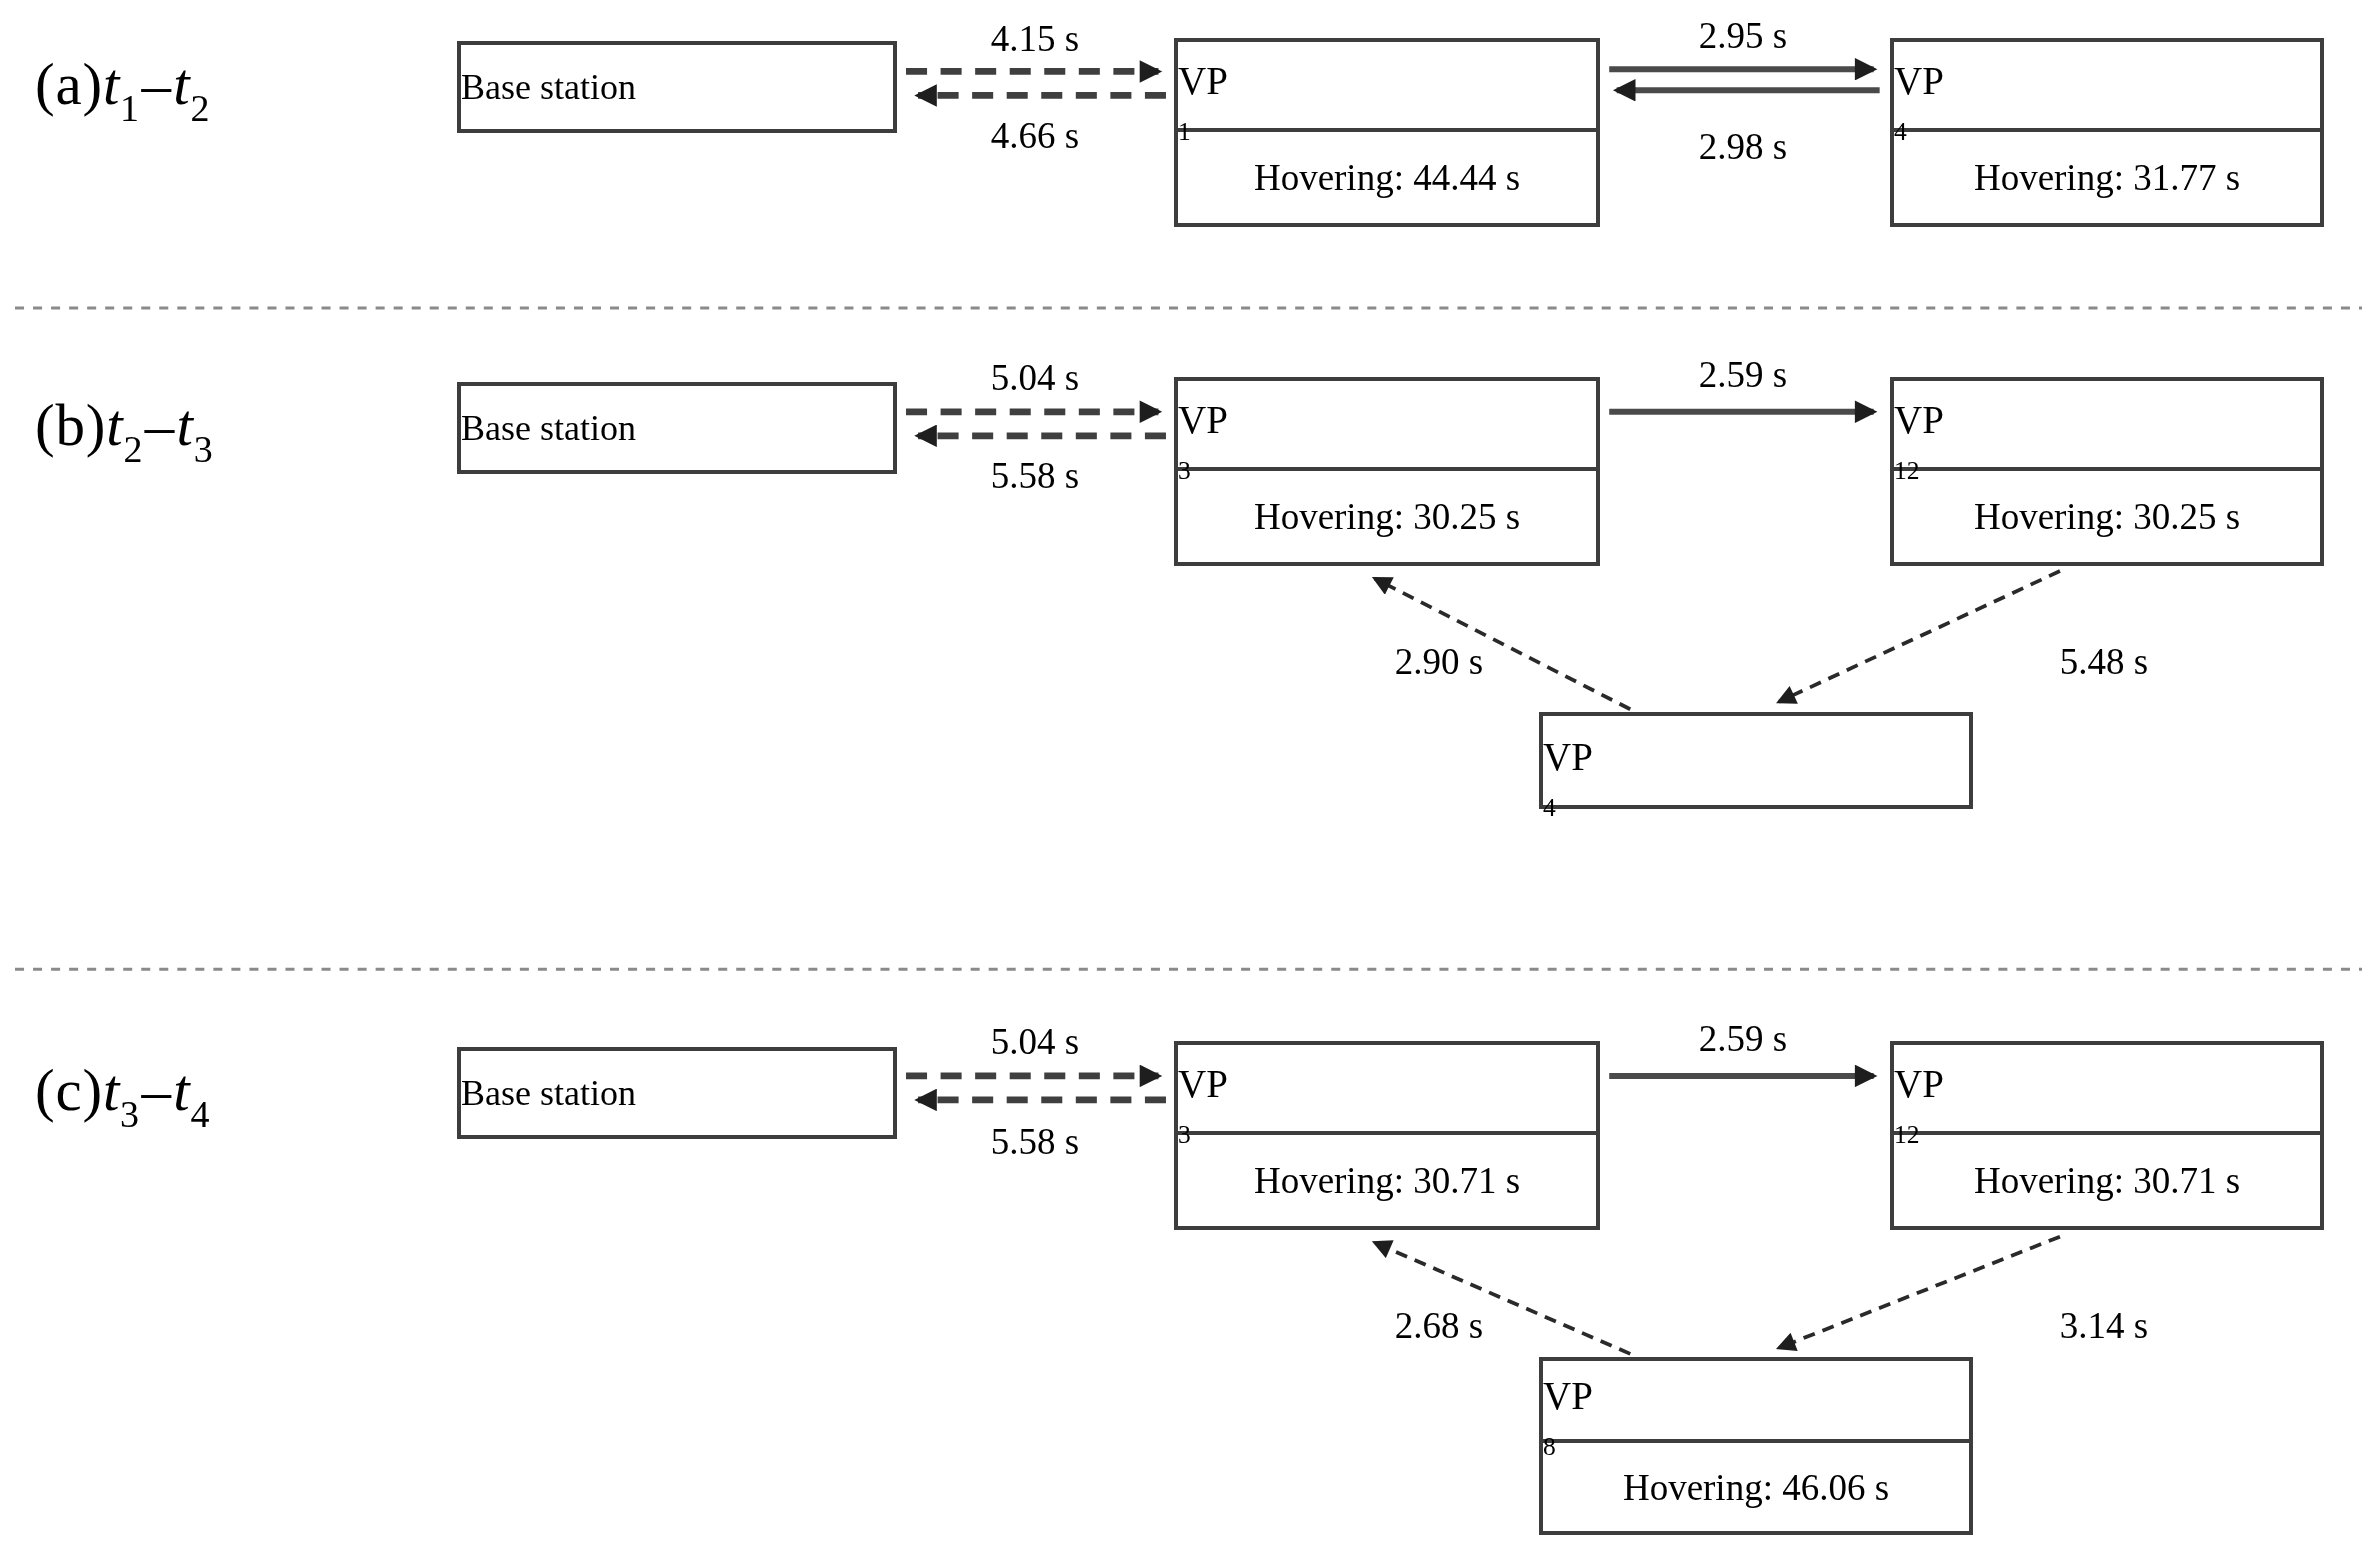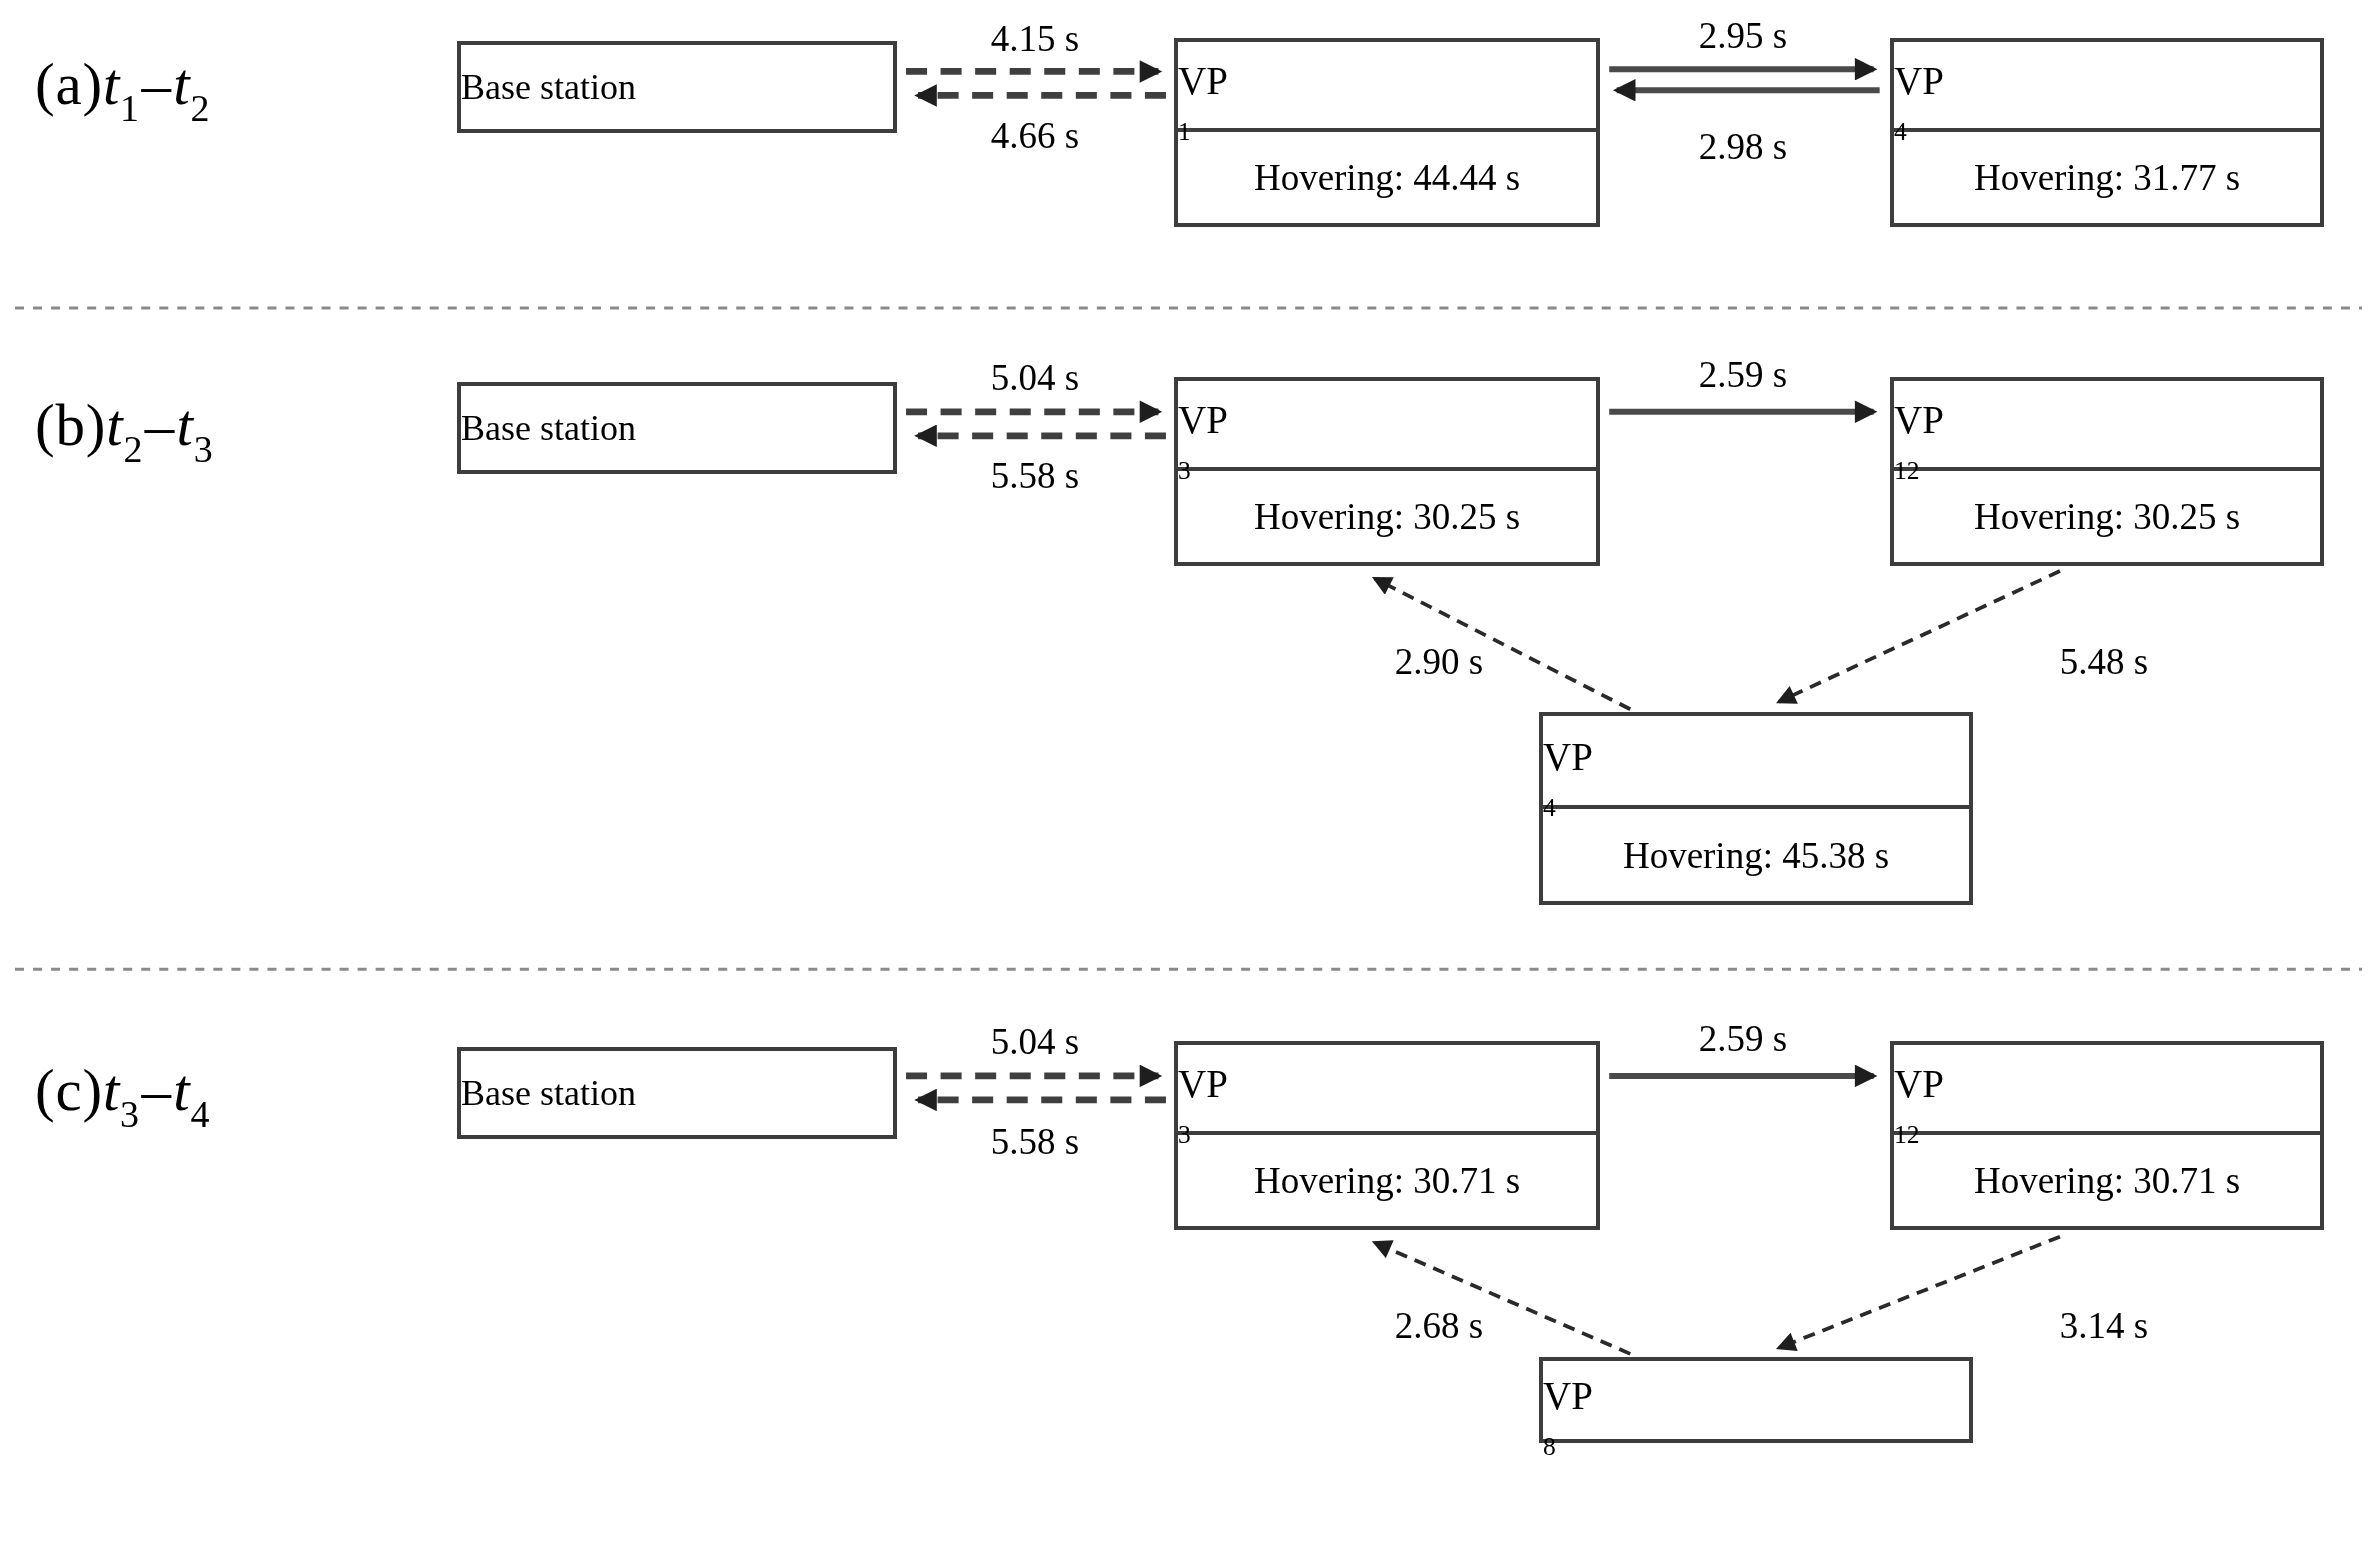--- a/index.html
+++ b/index.html
@@ -115,21 +115,20 @@
         <span class="vpsub">12</span>
       </div>
     <div class="node-hover">Hovering: 30.25 s</div>
   </div>
 
   <div class="node btm" style="left:1539px;top:712px;width:434px;">
     <div class="node-title">
         <span>VP</span>
         <span class="vpsub">4</span>
       </div>
-    <div class="node-hover">Hovering: 45.38 s</div>
   </div>
 
   <div class="time-label" style="left:1035px;top:356px;">5.04 s</div>
   <div class="time-label" style="left:1035px;top:454px;">5.58 s</div>
   <div class="time-label" style="left:1743px;top:353px;">2.59 s</div>
   <div class="time-label" style="left:1439px;top:640px;">2.90 s</div>
   <div class="time-label" style="left:2104px;top:640px;">5.48 s</div>
 
   <div class="ptag" style="left:35px;top:1056px;">
     <span>(c)</span><span class="pvar">t</span><span class="psub">3</span><span class="pdash">–</span><span class="pvar">t</span><span class="psub">4</span>
@@ -153,20 +152,21 @@
         <span class="vpsub">12</span>
       </div>
     <div class="node-hover">Hovering: 30.71 s</div>
   </div>
 
   <div class="node btm8" style="left:1539px;top:1357px;width:434px;">
     <div class="node-title">
         <span>VP</span>
         <span class="vpsub">8</span>
       </div>
+    <div class="node-hover">Hovering: 46.06 s</div>
   </div>
 
   <div class="time-label" style="left:1035px;top:1020px;">5.04 s</div>
   <div class="time-label" style="left:1035px;top:1120px;">5.58 s</div>
   <div class="time-label" style="left:1743px;top:1017px;">2.59 s</div>
   <div class="time-label" style="left:1439px;top:1304px;">2.68 s</div>
   <div class="time-label" style="left:2104px;top:1304px;">3.14 s</div>
 
 </div>
 

